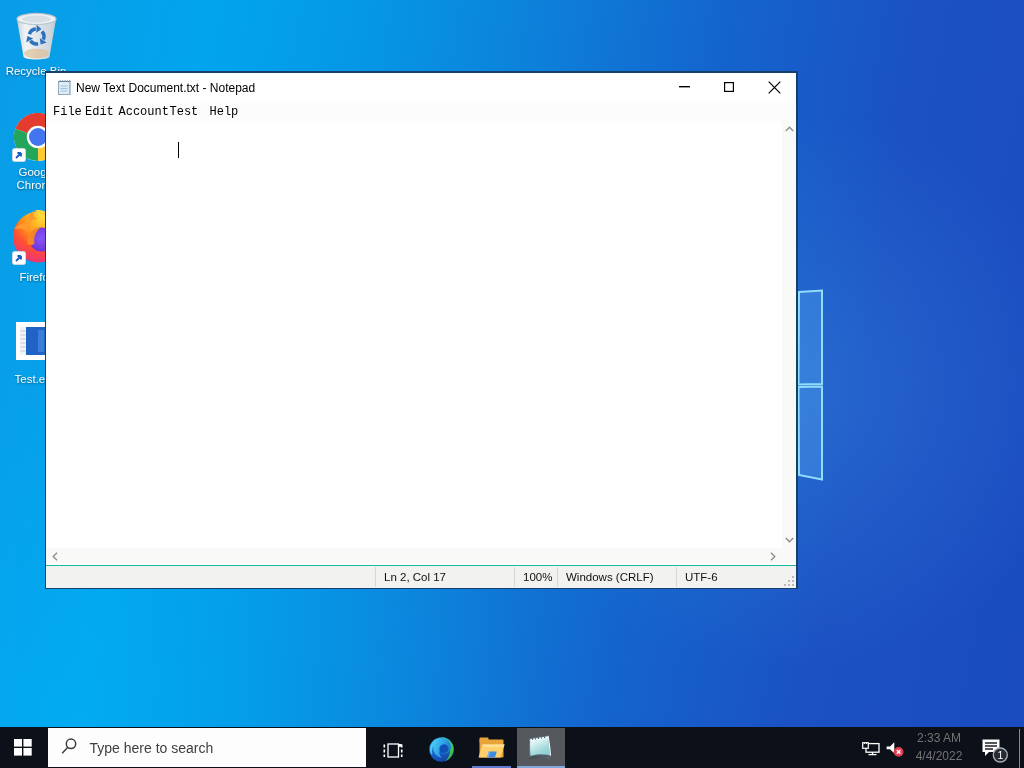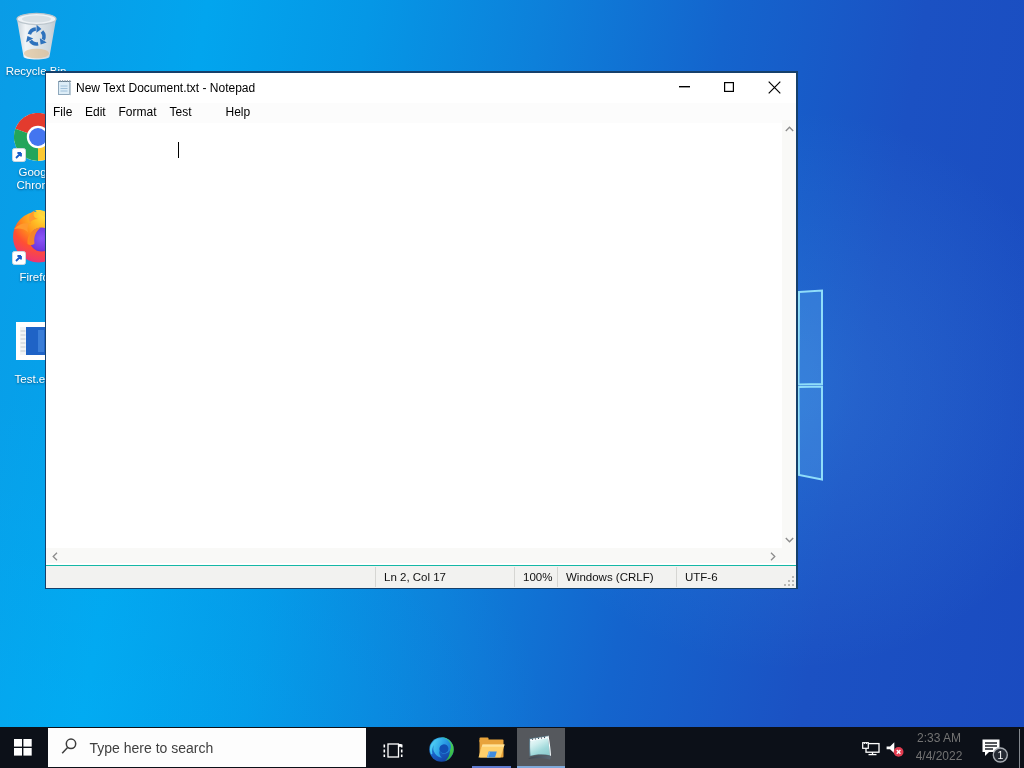--- a/index.html
+++ b/index.html
@@ -13,21 +13,21 @@
 .abs { position:absolute; }
 
 .dlabel { position:absolute; color:#fff; font-size:11.5px; text-align:center;
   text-shadow:0 1px 2px rgba(0,30,60,0.55); line-height:13px; white-space:nowrap; }
 
 #win { position:absolute; left:45px; top:71px; width:753px; height:518px;
   background:#fff; border:solid #16406b; border-width:2px 2px 1px 1px;padding-left:6px; }
 #titlebar { position:absolute; left:0; top:0; width:100%; height:30px; background:#fff; }
 #title { position:absolute; left:30px; top:8px; font-size:12px; color:#000; }
 #menubar { position:absolute; left:0; top:30px; width:100%; height:20px; background:#fcfcfc; font-size:12px; color:#000; }
-#menubar span { position:absolute; top:1.5px; }
+#menubar span { position:absolute; top:1.5px;font-family:Liberation Mono, monospace; }
 #textpre { position:absolute; left:3.5px; top:49.5px; font-family:"Liberation Mono", monospace;
   font-size:13.4px; line-height:18px; color:#000; letter-spacing:0px; }
 #cursor { position:absolute; left:132px; top:69px; width:1.2px; height:16px; background:#000; }
 #vscroll { position:absolute; left:736px; top:47px; width:14px; height:443px; background:#f9f9f7; }
 #hscroll { position:absolute; left:0; top:475px; width:736px; height:15px; background:#f9f9f7; }
 #statusbar { position:absolute; left:0; bottom:0; width:100%; height:23px; background:#f2f2f0;
   border-top:1px solid #14b8a6; font-size:11.5px; color:#111; }
 #statusbar .sep { position:absolute; top:1px; bottom:1px; width:1px; background:#d6d6d3; }
 #statusbar .fld { position:absolute; top:4.5px; }
 .chev { position:absolute; }
@@ -154,23 +154,23 @@
     <svg class="abs" style="left:678px; top:9px;" width="10" height="10" viewBox="0 0 10 10">
         <rect x="0.6" y="0.6" width="8.8" height="8.8" fill="none" stroke="#000" stroke-width="1.2"></rect>
       </svg>
     <svg class="abs" style="left:722px; top:7.5px;" width="13" height="13" viewBox="0 0 13 13">
         <path d="M0.7,0.7 L12.3,12.3 M12.3,0.7 L0.7,12.3" stroke="#000" stroke-width="1.2"></path>
       </svg>
   </div>
   <div id="menubar">
     <span style="left:7px;">File</span>
     <span style="left:39px;">Edit</span>
-    <span style="left:72.5px;">Format</span>
+    <span style="left:72.5px;">Account</span>
     <span style="left:123.5px;">Test</span>
-    <span style="left:163.5px;margin-left:16px;">Help</span>
+    <span style="left:163.5px;">Help</span>
   </div>
   <div id="cursor"></div>
   <div id="vscroll">
     <svg class="chev" style="left:3px; top:6px;" width="9" height="6" viewBox="0 0 9 6">
         <path d="M0.8,5 L4.5,1.2 L8.2,5" stroke="#8c8c8c" stroke-width="1.3" fill="none"></path>
       </svg>
     <svg class="chev" style="left:3px; top:417px;" width="9" height="6" viewBox="0 0 9 6">
         <path d="M0.8,1 L4.5,4.8 L8.2,1" stroke="#8c8c8c" stroke-width="1.3" fill="none"></path>
       </svg>
   </div>

